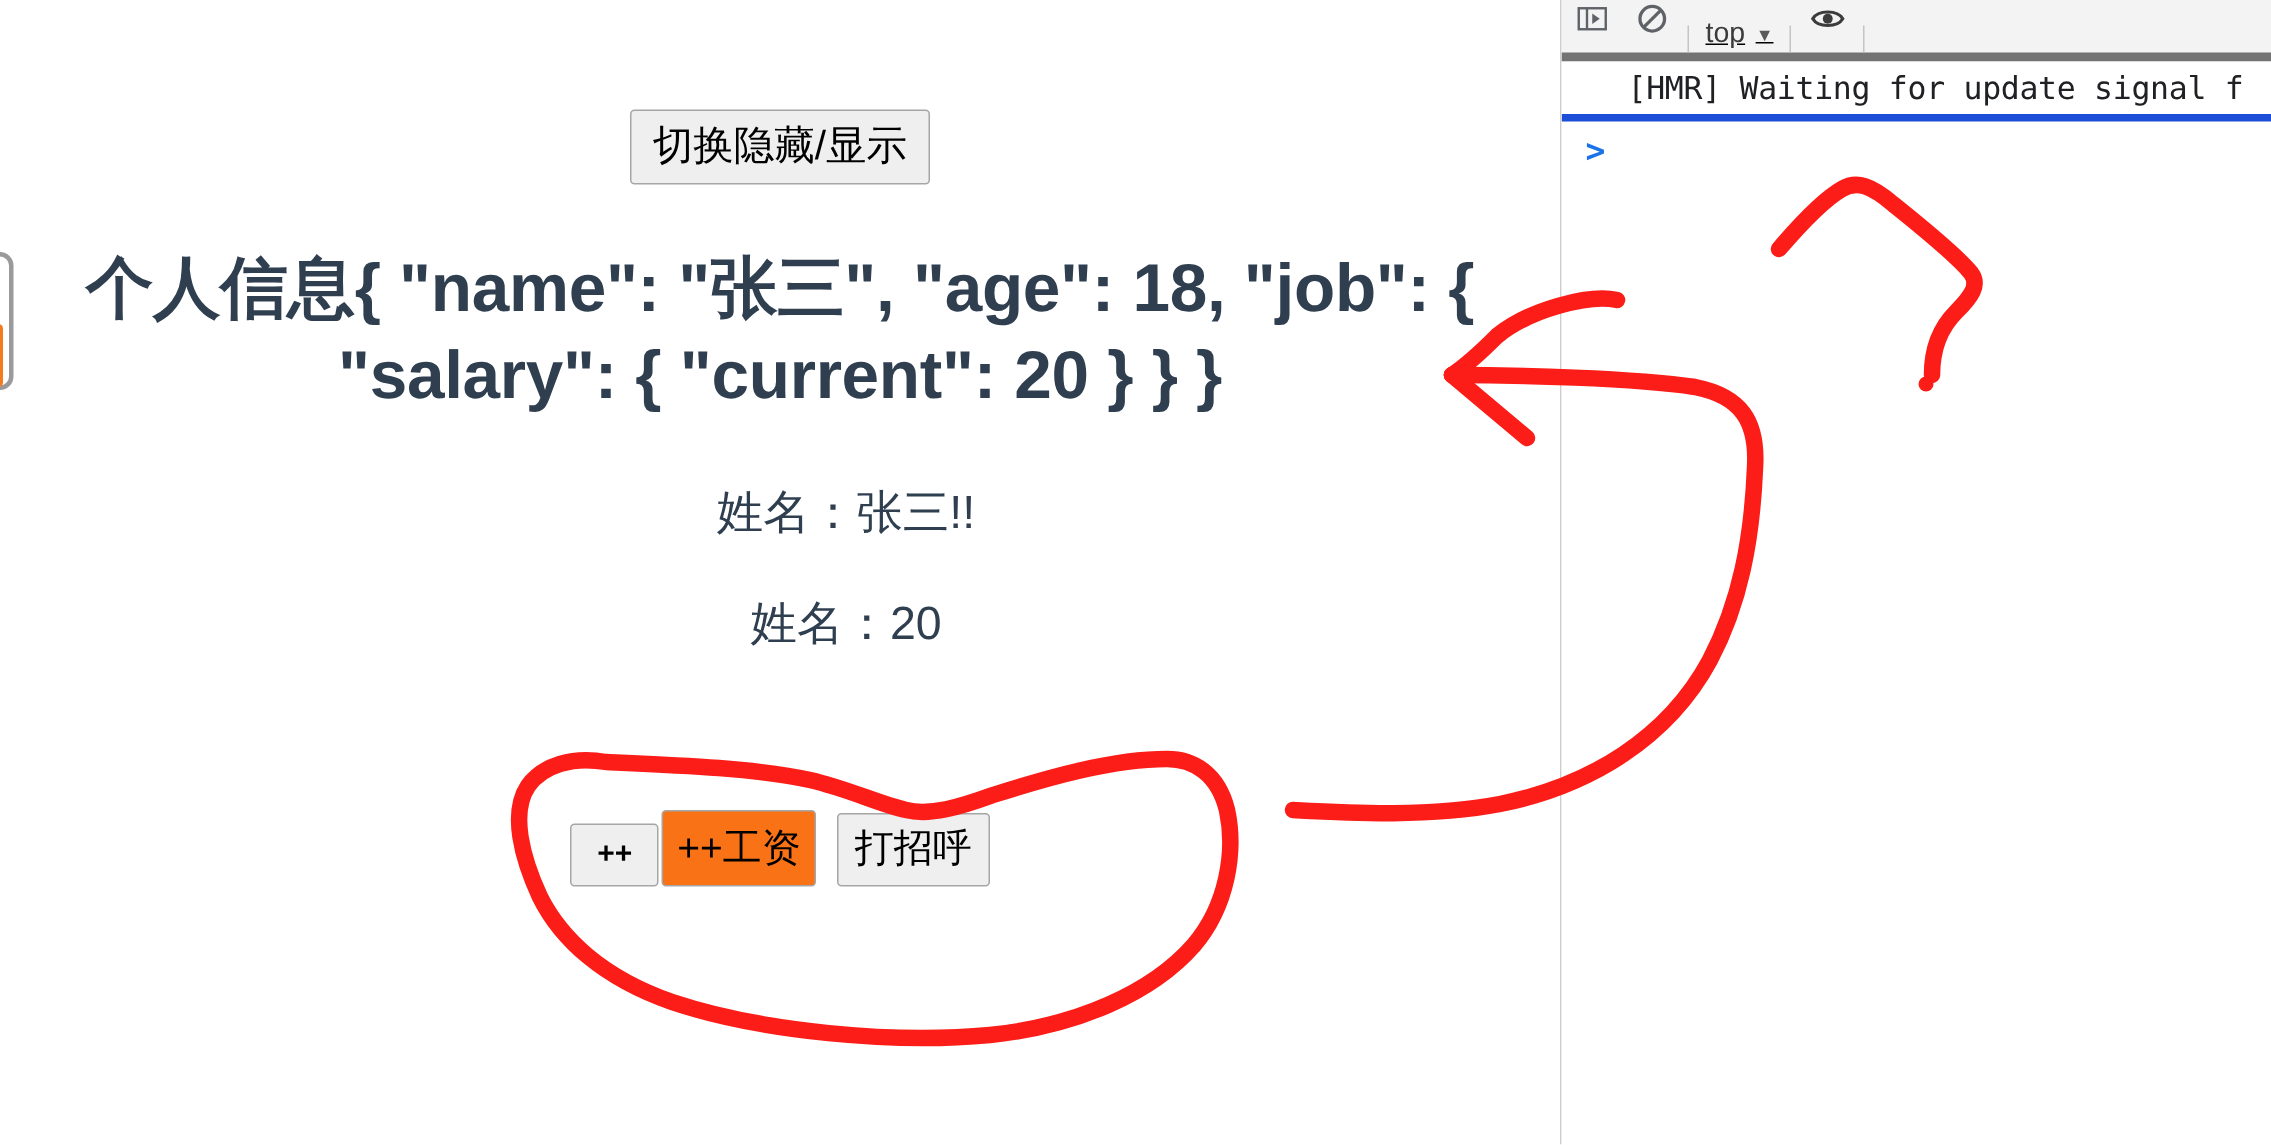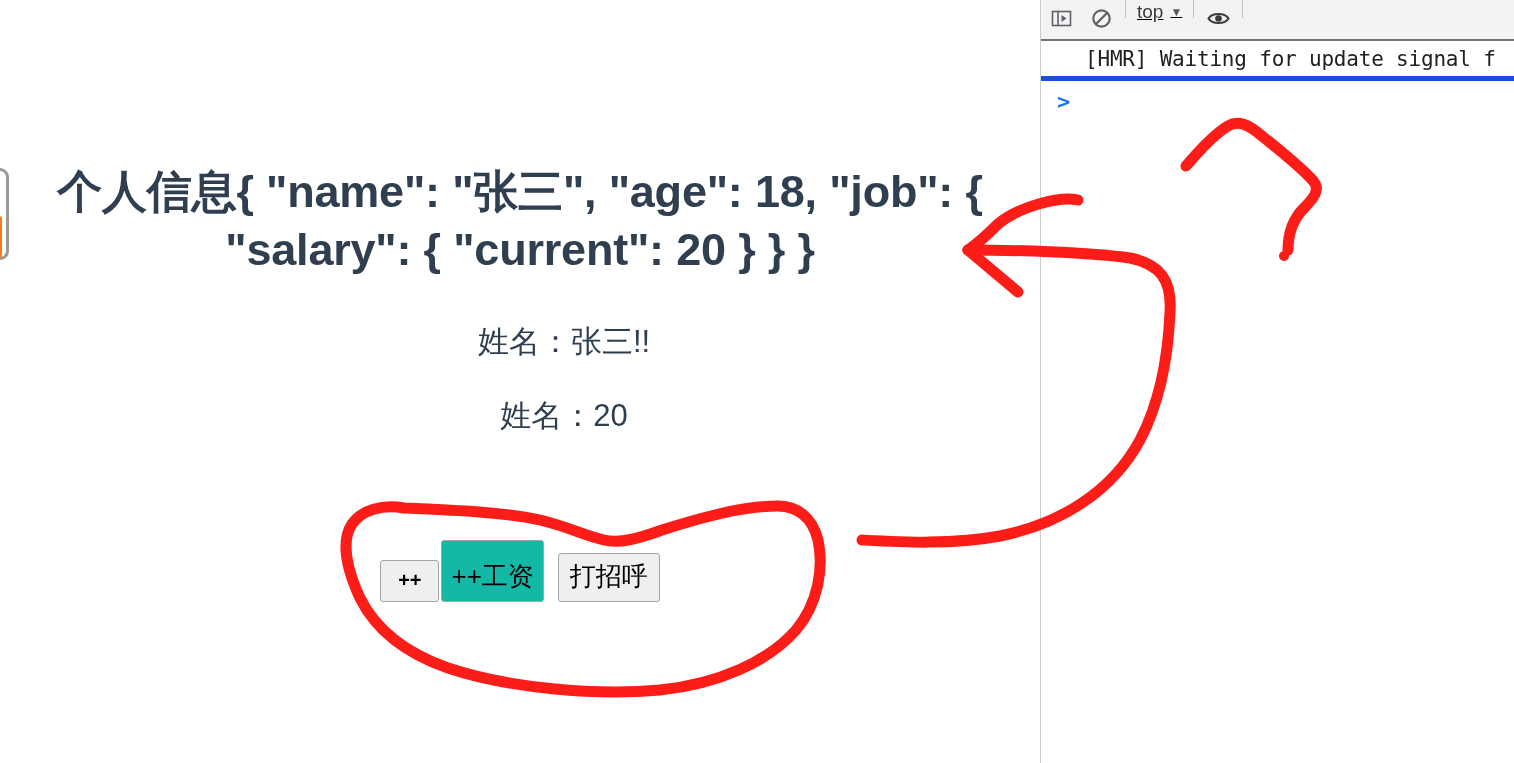--- a/index.html
+++ b/index.html
@@ -120,22 +120,22 @@
   #btn-row .ui-button { vertical-align: bottom; }
   #btn-inc {
     font-size: 20px;
     font-weight: bold;
     padding: 8px 17px 9px 17px;
     background: #efefef;
     border: 1px solid #a6a6a6;
   }
   #btn-inc-salary {
     font-size: 26px;
-    padding: 18px 9px 7px 9px;
-    background: #14b8a6;
+    padding: 7px 9px 7px 9px;
+    background: #f97316;
     border: 1px solid #a6a6a6;
     margin-left: 2px;
   }
   #btn-greet {
     font-size: 26px;
     padding: 5px 11px 7px 11px;
     background: #efefef;
     border: 1px solid #a6a6a6;
     margin-left: 14px;
   }
@@ -150,23 +150,23 @@
     background: #ffffff;
     border-left: 1px solid #cdcdcd;
     box-sizing: border-box;
     overflow: hidden;
   }
 
   #console-toolbar {
     position: relative;
     height: 41px;
     background: #f3f3f3;
-    border-bottom: 2px solid #737373;
-    display: flex;
-    align-items: flex-start;
+    border-bottom: 6px solid #737373;
+    display: flex;
+    align-items: flex-end;
     box-sizing: border-box;
     text-decoration: underline;
   }
   .tb-icon-btn {
     width: 40px;
     height: 40px;
     display: flex;
     align-items: center;
     justify-content: center;
     cursor: pointer;
@@ -270,20 +270,23 @@
 <body>
 
 <div id="root">
 
   <div id="page-pane">
 
     <div id="edge-widget">
       <div id="edge-widget-fill"></div>
     </div>
 
+    <div class="toggle-btn-wrap">
+      <button class="ui-button" id="toggle-btn">切换隐藏/显示</button>
+    </div>
 
     <h1 id="heading">个人信息{ "name": "张三", "age": 18, "job": { "salary": { "current": 20 } } }</h1>
 
     <div class="info-line" id="line-name">姓名：张三!!</div>
     <div class="info-line" id="line-age">姓名：20</div>
 
     <div id="btn-row">
       <button class="ui-button" id="btn-inc">++</button><button class="ui-button" id="btn-inc-salary">++工资</button><button class="ui-button" id="btn-greet">打招呼</button>
     </div>
   </div>

